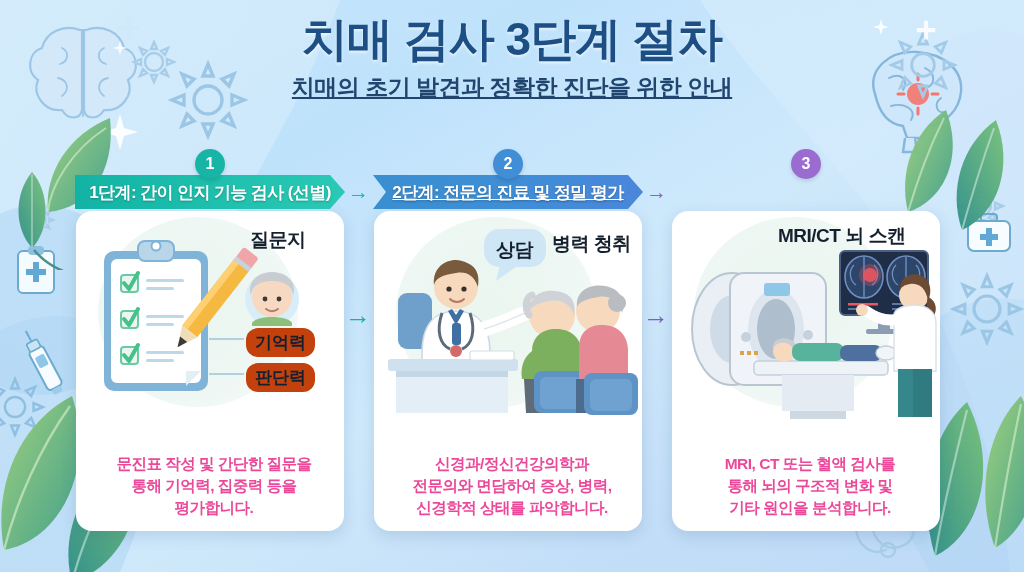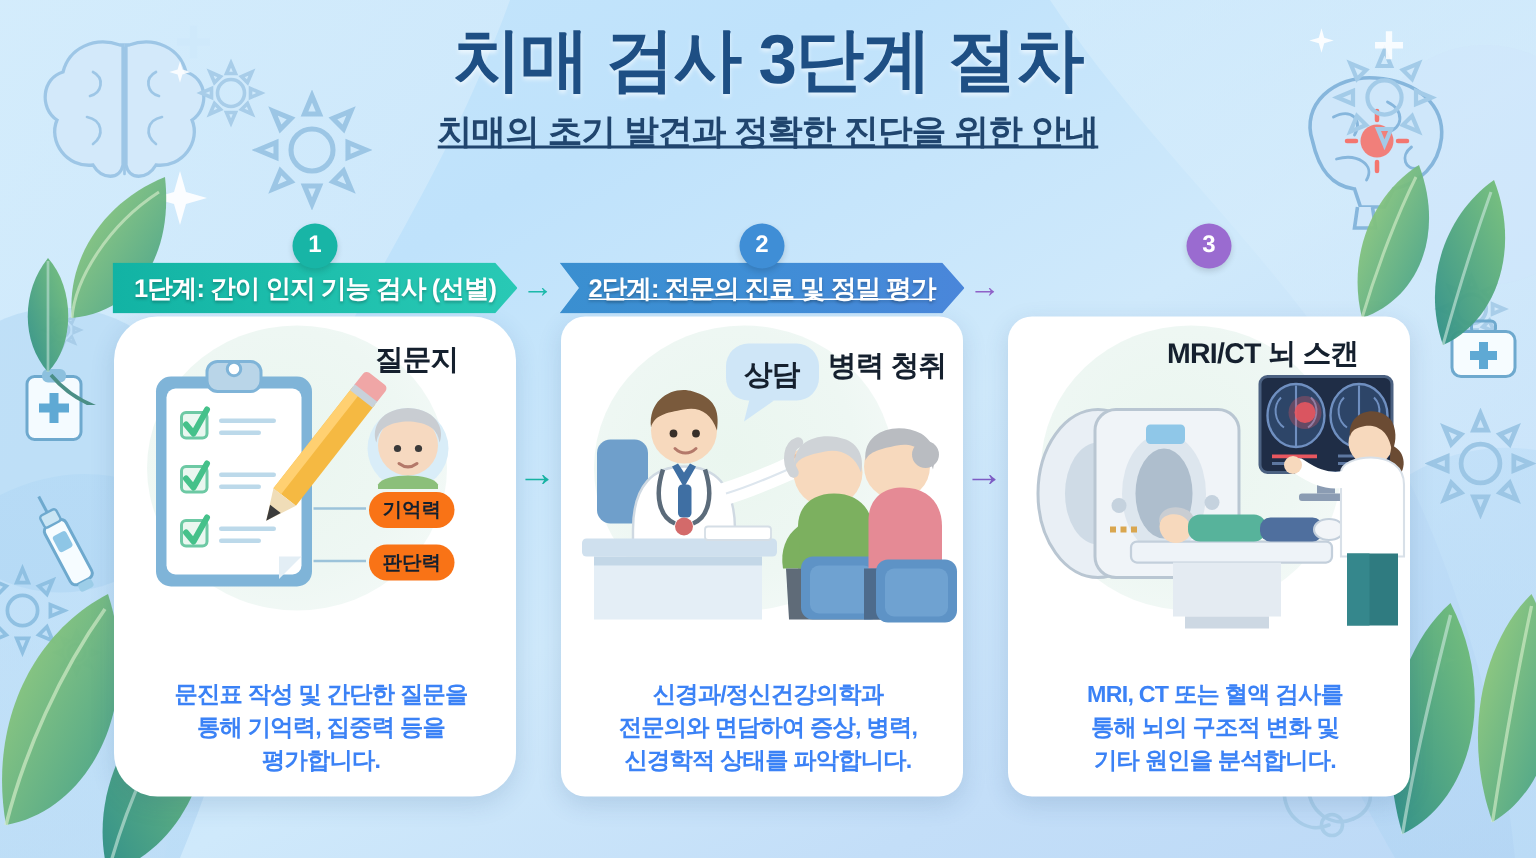--- a/index.html
+++ b/index.html
@@ -38,37 +38,37 @@
   .bd2{left:493px;background:#3f8ed6;}
   .bd3{left:791px;background:#9a6bd0;}
 
   .bannerarrow{position:absolute;top:6px;font-size:21px;font-weight:bold;line-height:1;}
   .ba1{left:348px;color:#1cb9aa;}
   .ba2{left:646px;color:#8f62c8;}
 
   
   .card{position:absolute;top:211px;width:268px;height:320px;background:#fff;border-radius:16px;
     box-shadow:0 5px 16px rgba(40,80,130,.16);overflow:hidden;z-index:5;}
-  .c1{left:76px;border-radius:29px;} .c2{left:374px;} .c3{left:672px;}
+  .c1{left:76px;} .c2{left:374px;} .c3{left:672px;}
 
   .art{position:relative;width:268px;height:213px;overflow:hidden;}
   .artbg{position:absolute;left:22px;top:6px;width:200px;height:190px;border-radius:50%;
     background:radial-gradient(circle at 45% 45%,#eaf6ef 0%,#eef7f3 55%,#f7fbfa 100%);}
 
   .caption{position:absolute;left:0;bottom:12px;width:276px;text-align:center;
-    font-size:15.5px;font-weight:bold;color:#3b82f6;line-height:1.42;letter-spacing:-.5px;}
+    font-size:15.5px;font-weight:bold;color:#ec4899;line-height:1.42;letter-spacing:-.5px;}
 
   .arrowmid{position:absolute;top:302px;font-size:26px;font-weight:bold;line-height:1;z-index:6;}
   .am1{left:345px;color:#16b2a2;}
   .am2{left:643px;color:#7d5cc4;}
 
   
   .lbl{position:absolute;font-weight:bold;color:#15202e;letter-spacing:-.5px;white-space:nowrap;}
-  .pill{position:absolute;background:#f97316;border-radius:12px;padding:3px 9px;
-    font-size:13px;font-weight:bold;color:#15202e;white-space:nowrap;}
+  .pill{position:absolute;background:#c2410c;border-radius:12px;padding:3px 9px;
+    font-size:17px;font-weight:bold;color:#15202e;white-space:nowrap;}
 </style>
 </head>
 <body>
 
 <div class="stage">
 
   <svg class="wave" width="1024" height="572" style="left:0;top:0;">
     <defs>
       <linearGradient id="wv1" x1="0" y1="0" x2="1" y2="1">
         <stop offset="0%" stop-color="#d8eefc"></stop>

